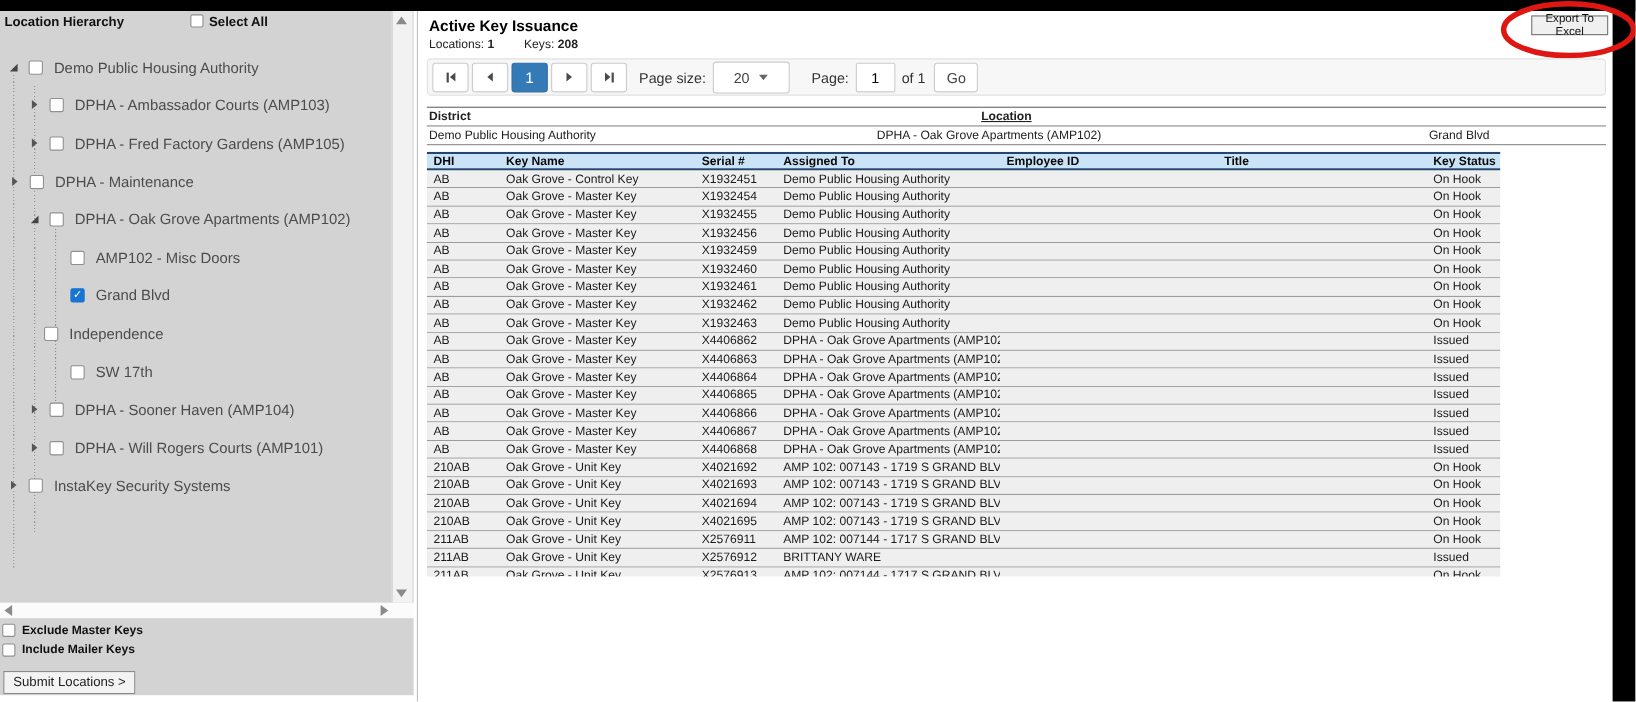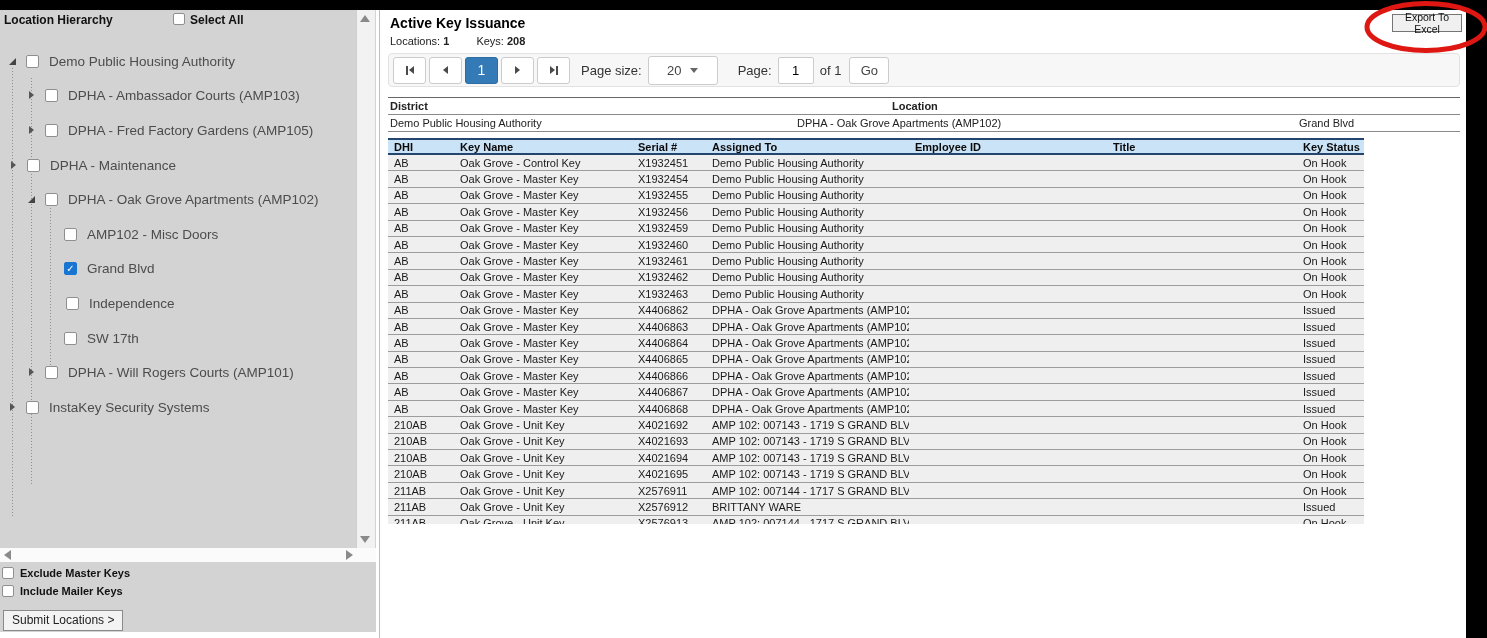--- a/index.html
+++ b/index.html
@@ -122,29 +122,34 @@
         <div class="tree-item" style="padding-left: 46px;">
           <span class="expander leaf"></span>
           <span class="cb"></span>
           <span class="tree-label">AMP102 - Misc Doors</span>
         </div>
         <div class="tree-item" style="padding-left: 46px;">
           <span class="expander leaf"></span>
           <span class="cb checked">✓</span>
           <span class="tree-label">Grand Blvd</span>
         </div>
-        <div class="tree-item" style="padding-left: 48px;">
+        <div class="tree-item" style="padding-left: 22px;">
           <span class="expander leaf"></span>
           <span class="cb"></span>
           <span class="tree-label">Independence</span>
         </div>
         <div class="tree-item" style="padding-left: 46px;">
           <span class="expander leaf"></span>
           <span class="cb"></span>
           <span class="tree-label">SW 17th</span>
+        </div>
+        <div class="tree-item" style="padding-left: 27px;">
+          <span class="expander collapsed"></span>
+          <span class="cb"></span>
+          <span class="tree-label">DPHA - Sooner Haven (AMP104)</span>
         </div>
         <div class="tree-item" style="padding-left: 27px;">
           <span class="expander collapsed"></span>
           <span class="cb"></span>
           <span class="tree-label">DPHA - Will Rogers Courts (AMP101)</span>
         </div>
         <div class="tree-item" style="padding-left: 8px; text-align: right;">
           <span class="expander collapsed"></span>
           <span class="cb"></span>
           <span class="tree-label">InstaKey Security Systems</span>
@@ -210,21 +215,21 @@
     </div>
     <span class="pg-lbl" style="margin-left:20px;">Page:</span>
     <input class="page-input" value="1" style="">
     <span class="pg-lbl" style="margin-left:0;">of 1</span>
     <button class="go-btn">Go</button>
   </div>
 
   <div class="context">
     <div class="ctx-row hdr" id="ctx-headers">
         <div class="ctx-cell" style="width: 502px;">District</div>
-        <div class="ctx-cell" style="width: 163px;">Location</div>
+        <div class="ctx-cell" style="width: 163px; text-decoration: underline;">Location</div>
       </div>
     <div class="ctx-row" id="ctx-values">
         <div class="ctx-cell" style="width: 407px;">Demo Public Housing Authority</div>
         <div class="ctx-cell" style="width: 502px;">DPHA - Oak Grove Apartments (AMP102)</div>
         <div class="ctx-cell" style="width: 163px;">Grand Blvd</div>
       </div>
   </div>
 
   <div class="grid">
     <div class="t-head" id="grid-head">

